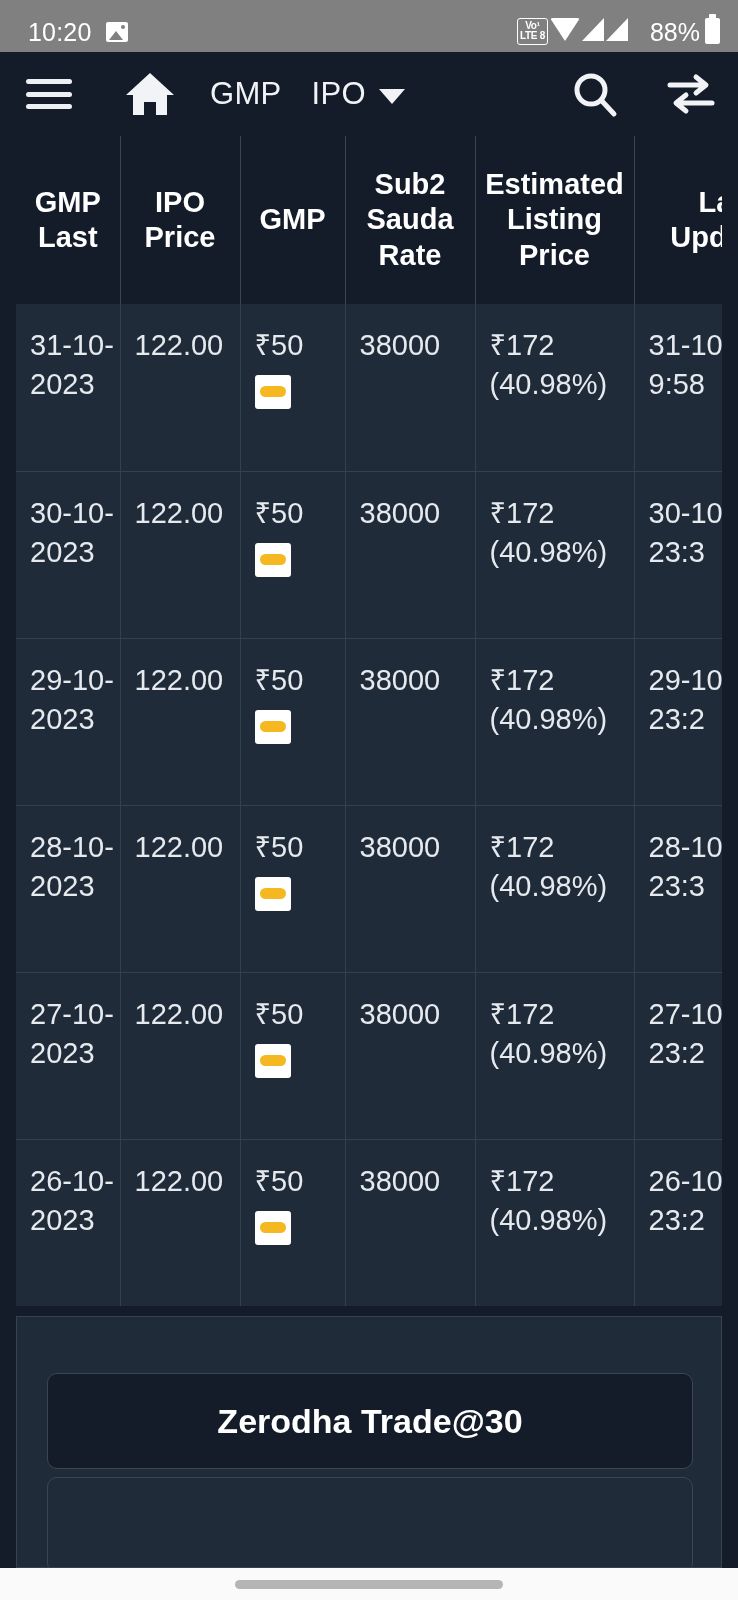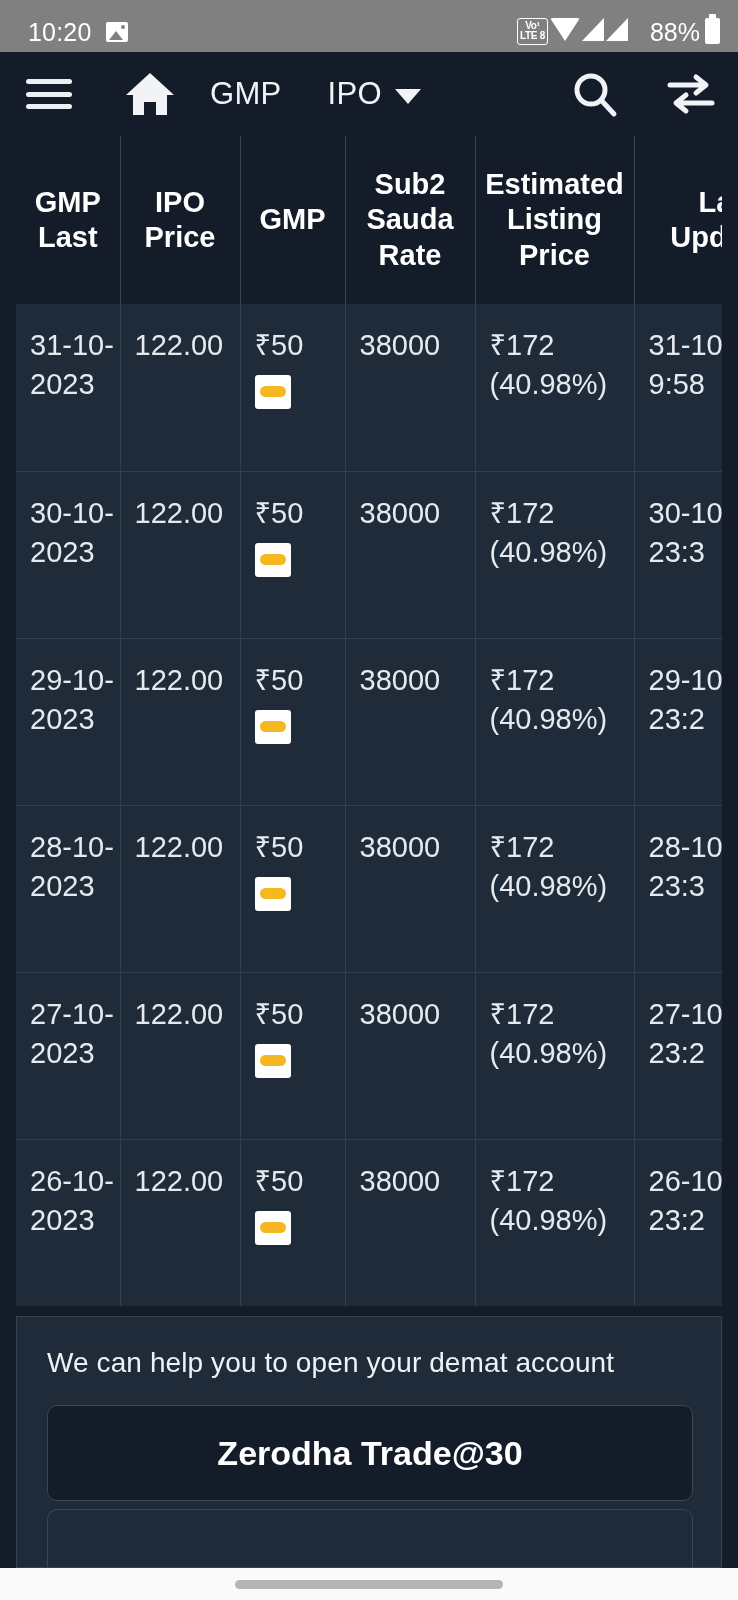--- a/index.html
+++ b/index.html
@@ -342,21 +342,21 @@
 
     <div class="home-icon">
       <svg width="52" height="46" viewBox="0 0 52 46" aria-hidden="true">
         <path d="M26 2 L50 24 L43 24 L43 44 L32 44 L32 31 L20 31 L20 44 L9 44 L9 24 L2 24 Z" fill="#f1f3f6"></path>
       </svg>
     </div>
 
     <div class="nav-link">GMP</div>
 
     <div class="nav-drop">
-      <span class="nav-link" style="margin-left:16px">IPO</span>
+      <span class="nav-link" style="margin-left:0">IPO</span>
       <span class="caret"></span>
     </div>
 
     <div class="app-bar-spacer"></div>
 
     <div class="search-icon">
       <svg width="50" height="50" viewBox="0 0 50 50" aria-hidden="true">
         <circle cx="21" cy="21" r="14" fill="none" stroke="#f1f3f6" stroke-width="5"></circle>
         <line x1="31" y1="31" x2="44" y2="45" stroke="#f1f3f6" stroke-width="5" stroke-linecap="round"></line>
       </svg>
@@ -479,21 +479,20 @@
             <span>₹172</span>
             <span class="elp-pct">(40.98%)</span>
           </td>
           <td>26-10-2023 23:2</td>
         </tr>
       </tbody>
     </table>
   </div>
 
   <div class="promo">
-    <div class="promo-title">We can help you to open your demat account</div>
     <div class="promo-btn">Zerodha Trade@30</div>
     <div class="promo-btn-2"></div>
   </div>
 
   <div class="gesture-bar">
     <div class="gesture-pill"></div>
   </div>
 
 </div>
 

